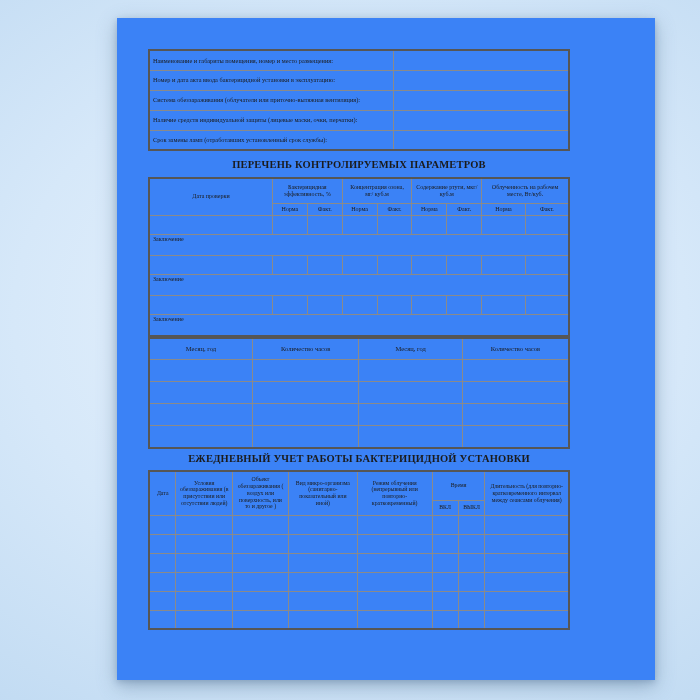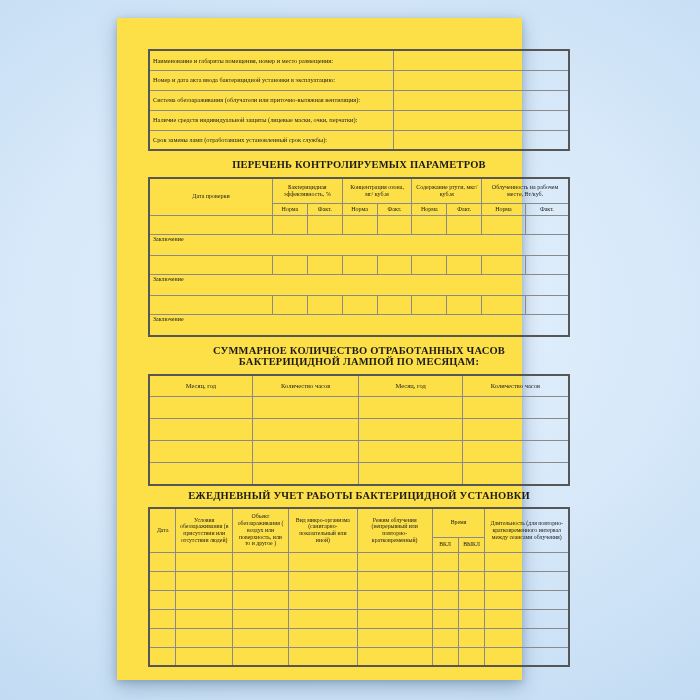--- a/index.html
+++ b/index.html
@@ -4,22 +4,22 @@
 <style>
   html,body{margin:0;padding:0;}
   body{
     width:700px;height:700px;overflow:hidden;
     background: radial-gradient(120% 95% at 50% 45%, #e9f3fd 0%, #d6e8f9 40%, #c3dcf3 70%, #aecfeb 100%);
     font-family:"Liberation Serif","DejaVu Serif",serif;
     color:#1b1b1b;
     position:relative;
   }
   .page{
-    position:absolute;left:117px;top:18px;width:405px;height:662px;
-    background:#fde047;
+    position:absolute;left:117px;top:18px;width:538px;height:662px;
+    background:#3b82f6;
     box-shadow:0 6px 18px rgba(80,110,145,.45), 0 2px 6px rgba(80,110,145,.30);
   }
   .content{position:absolute;left:31px;top:31px;width:422px;}
   table{border-collapse:collapse;width:422px;table-layout:fixed;}
   table, td, th{border:1px solid #8a8a8a;}
   table{border:2px solid #565656;}
   td,th{padding:1px 3px;font-weight:normal;box-sizing:border-box;}
   .lbl{font-size:6.3px;line-height:7.5px;text-align:left;vertical-align:middle;}
   .hdr{font-size:6px;line-height:7px;text-align:center;vertical-align:middle;}
   .hdr-sm{font-size:5.8px;line-height:6.8px;text-align:center;vertical-align:middle;}
@@ -145,24 +145,20 @@
           <td class="cell"></td>
           <td class="cell"></td>
           <td class="cell"></td>
         </tr>
         <tr>
           <td class="concl" colspan="9">Заключение</td>
         </tr>
       </tbody>
     </table>
 
-    <div class="title">
-      <div>СУММАРНОЕ КОЛИЧЕСТВО ОТРАБОТАННЫХ ЧАСОВ</div>
-      <div>БАКТЕРИЦИДНОЙ ЛАМПОЙ ПО МЕСЯЦАМ:</div>
-    </div>
 
     <table class="months">
       <colgroup>
           <col style="width:24.6%">
           <col style="width:25.4%">
           <col style="width:24.6%">
           <col style="width:25.4%">
         </colgroup>
       <thead>
         <tr>

